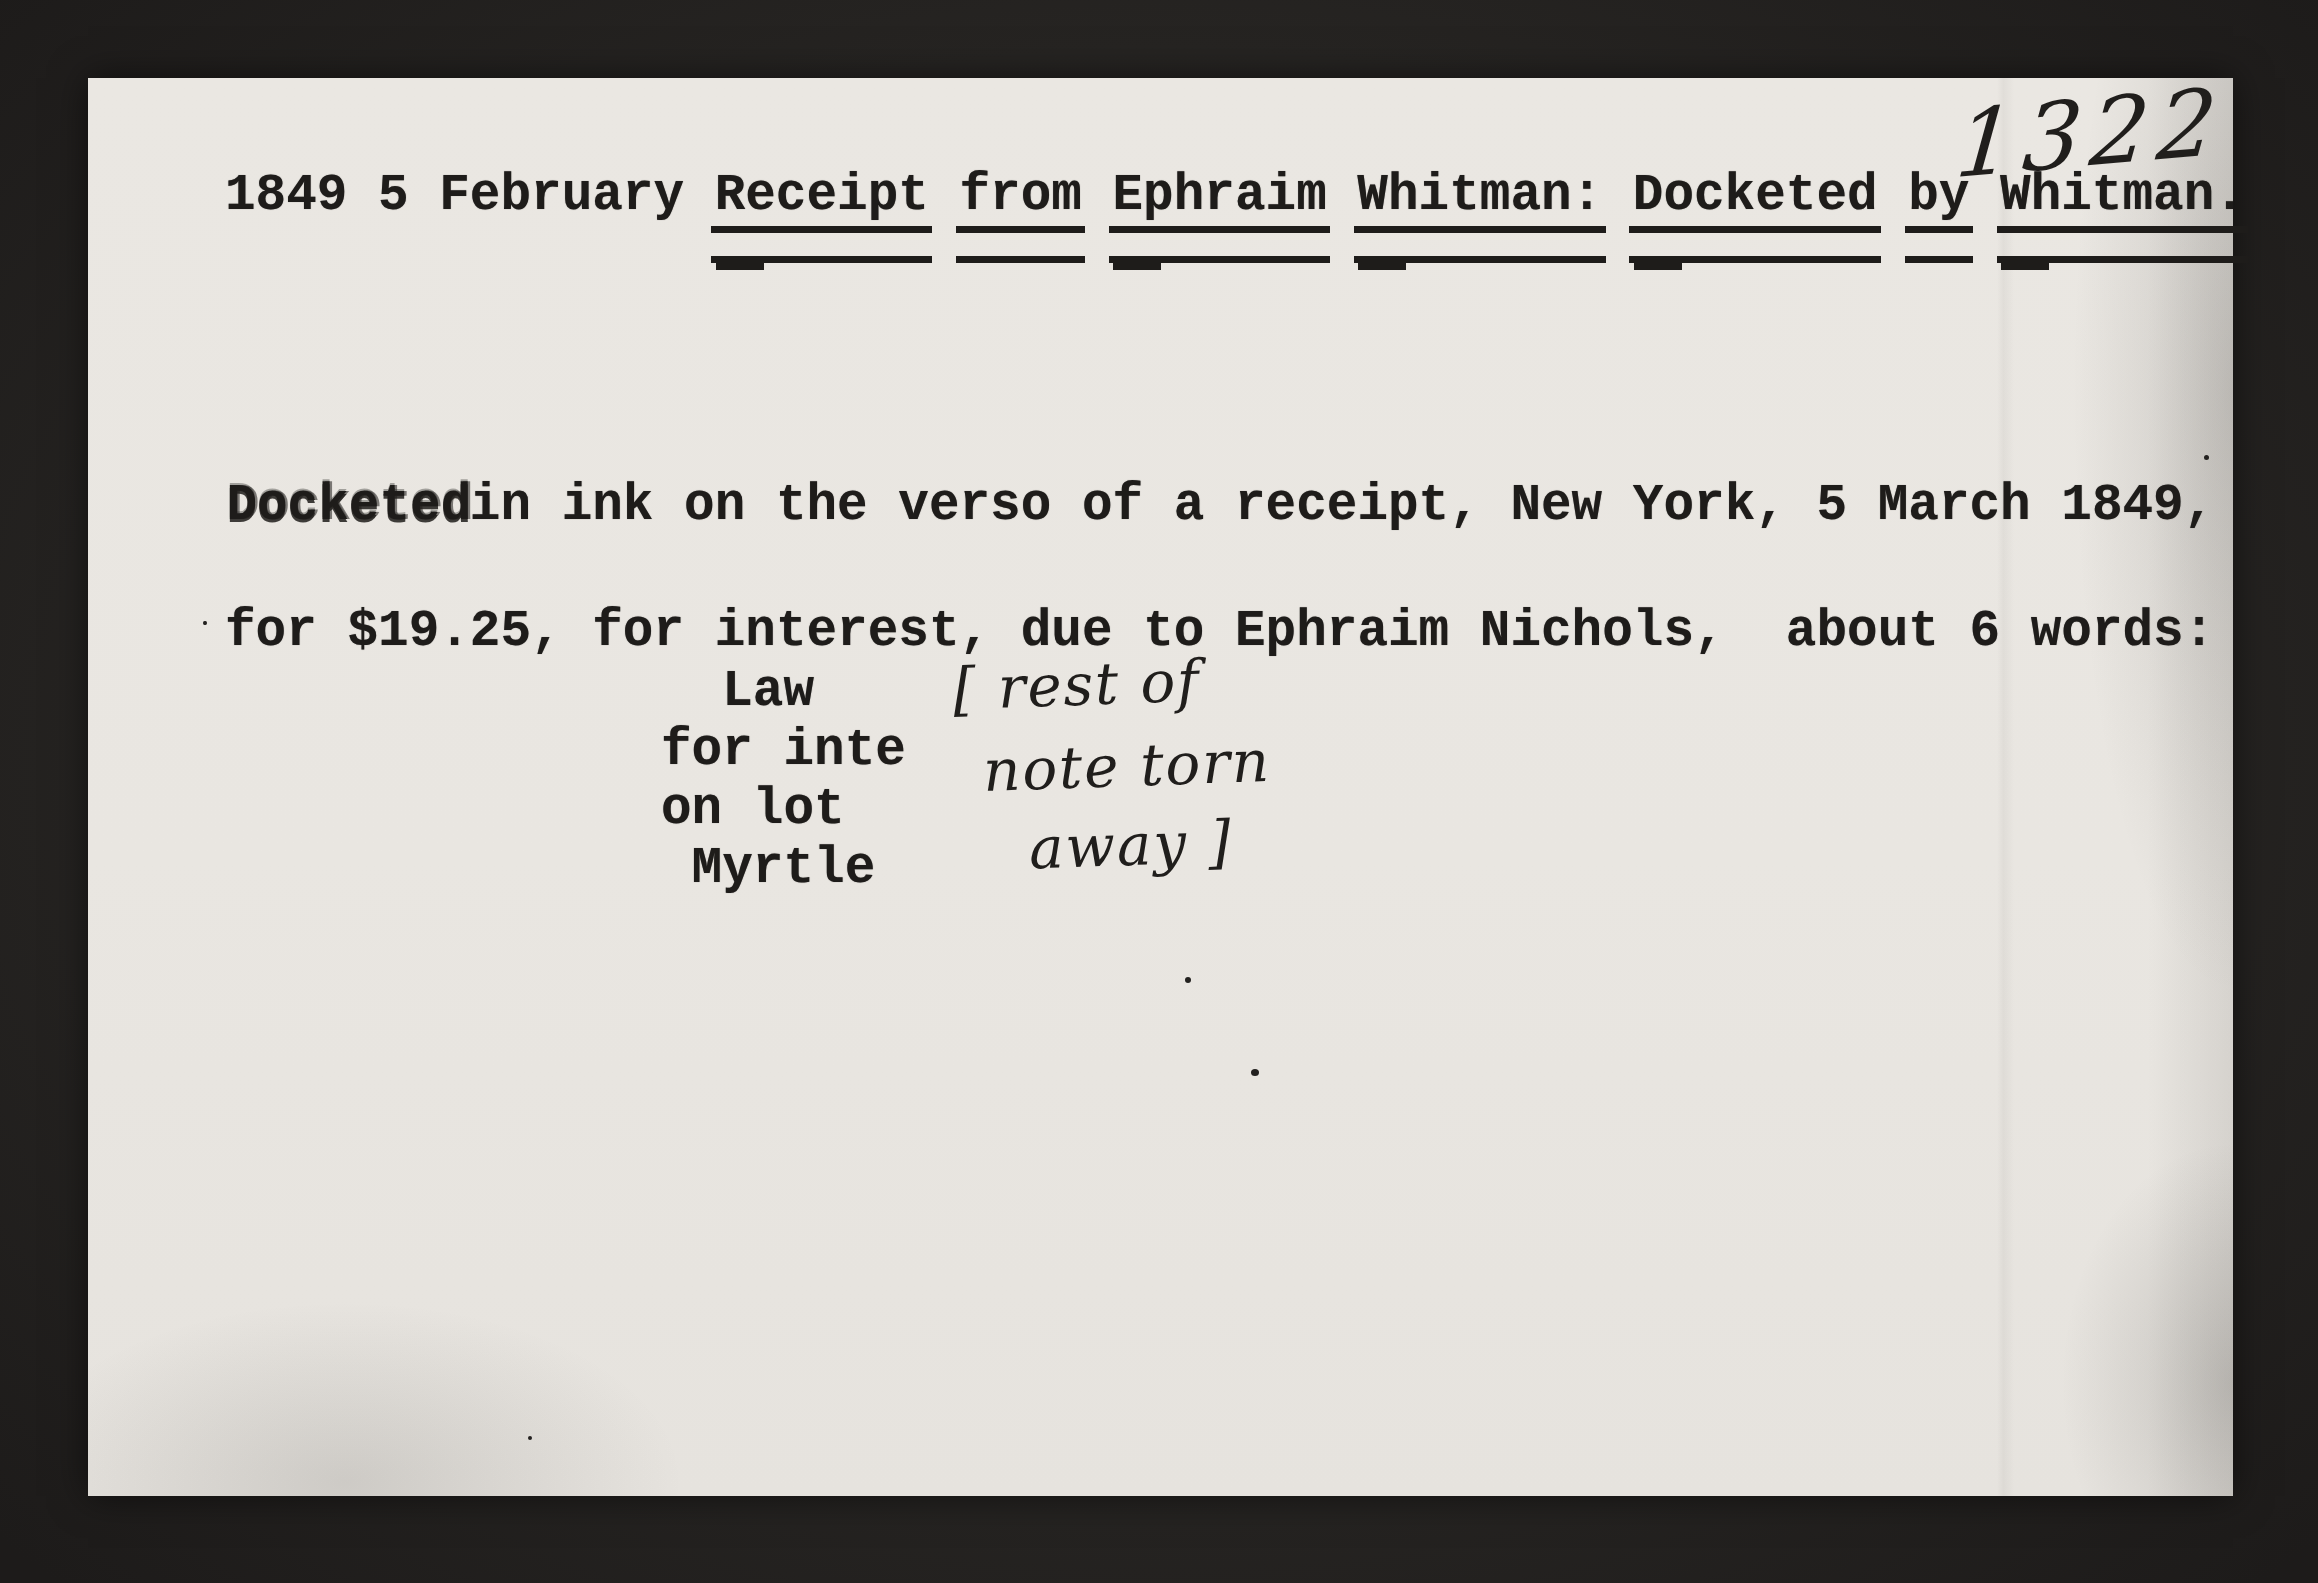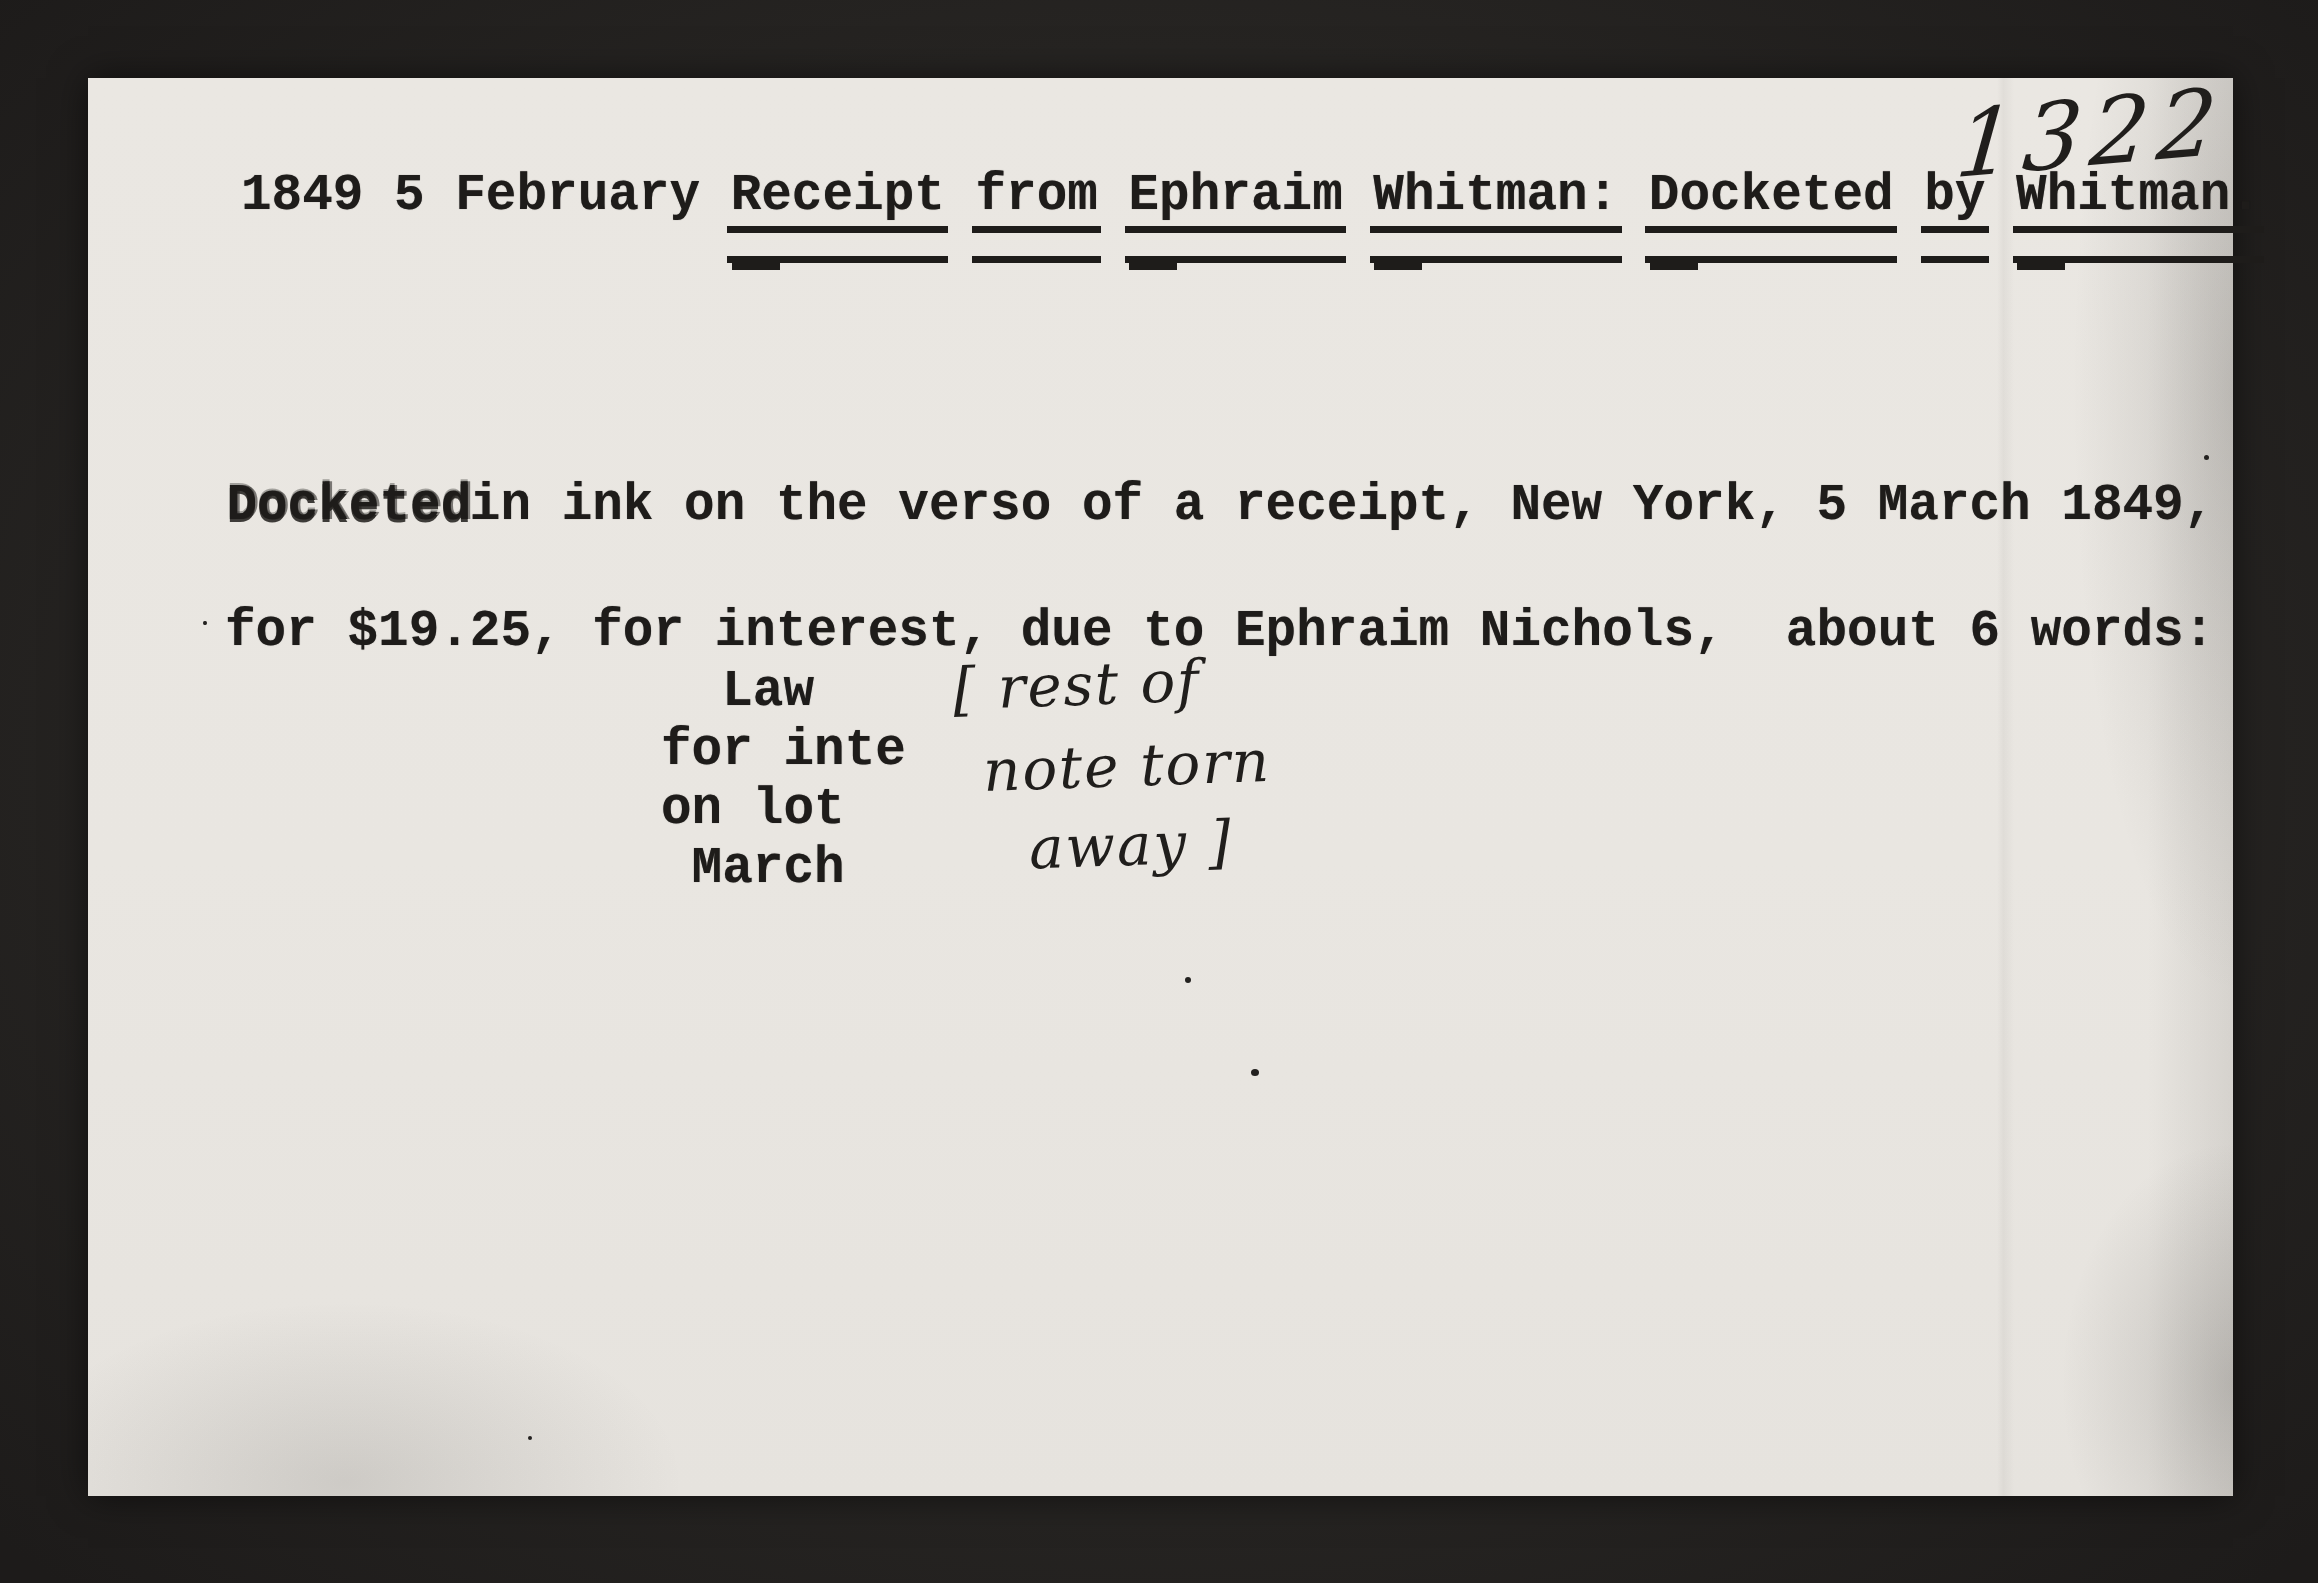--- a/index.html
+++ b/index.html
@@ -32,21 +32,21 @@
   .tw{
     font-family:"Liberation Mono", monospace;
     font-weight:bold;
     font-size:51px;
     color:var(--ink);
     text-shadow:0 0 0.9px rgba(30,28,26,0.55);
   }
   .title-line{
     position:absolute; left:137px; top:92px;
     display:flex; gap:0.6em;
-    line-height:1; white-space:pre;margin-left:16px;
+    line-height:1; white-space:pre;
   }
   .u{position:relative; display:inline-block;}
   .u::before{
     content:""; position:absolute; left:-3.5px; right:-3.5px;
     top:calc(100% + 5.3px); height:23px;
     border-top:7px solid var(--ink);
     border-bottom:7px solid var(--ink);
   }
   .u.tick::after{
     content:""; position:absolute; left:0.9px;
@@ -113,21 +113,21 @@
     <span class="u tick">Whitman.</span>
   </div>
 
 
   <div class="tw description"><span class="overstrike">Docketed</span><span> in ink on the verso of a receipt, New York, 5 March 1849,</span><br>
 <span>for $19.25, for interest, due to Ephraim Nichols,  about 6 words:</span></div>
 
   <div class="tw quoted">  Law
 for inte
 on lot
- March</div>
+ Myrtle</div>
 
   <div class="hand annotation-line ann1">[ rest of</div>
   <div class="hand annotation-line ann2">note torn</div>
   <div class="hand annotation-line ann3">away ]</div>
 
   <div class="speck s1"></div>
   <div class="speck s2"></div>
   <div class="speck s3"></div>
   <div class="speck s4"></div>
   <div class="speck s5"></div>

